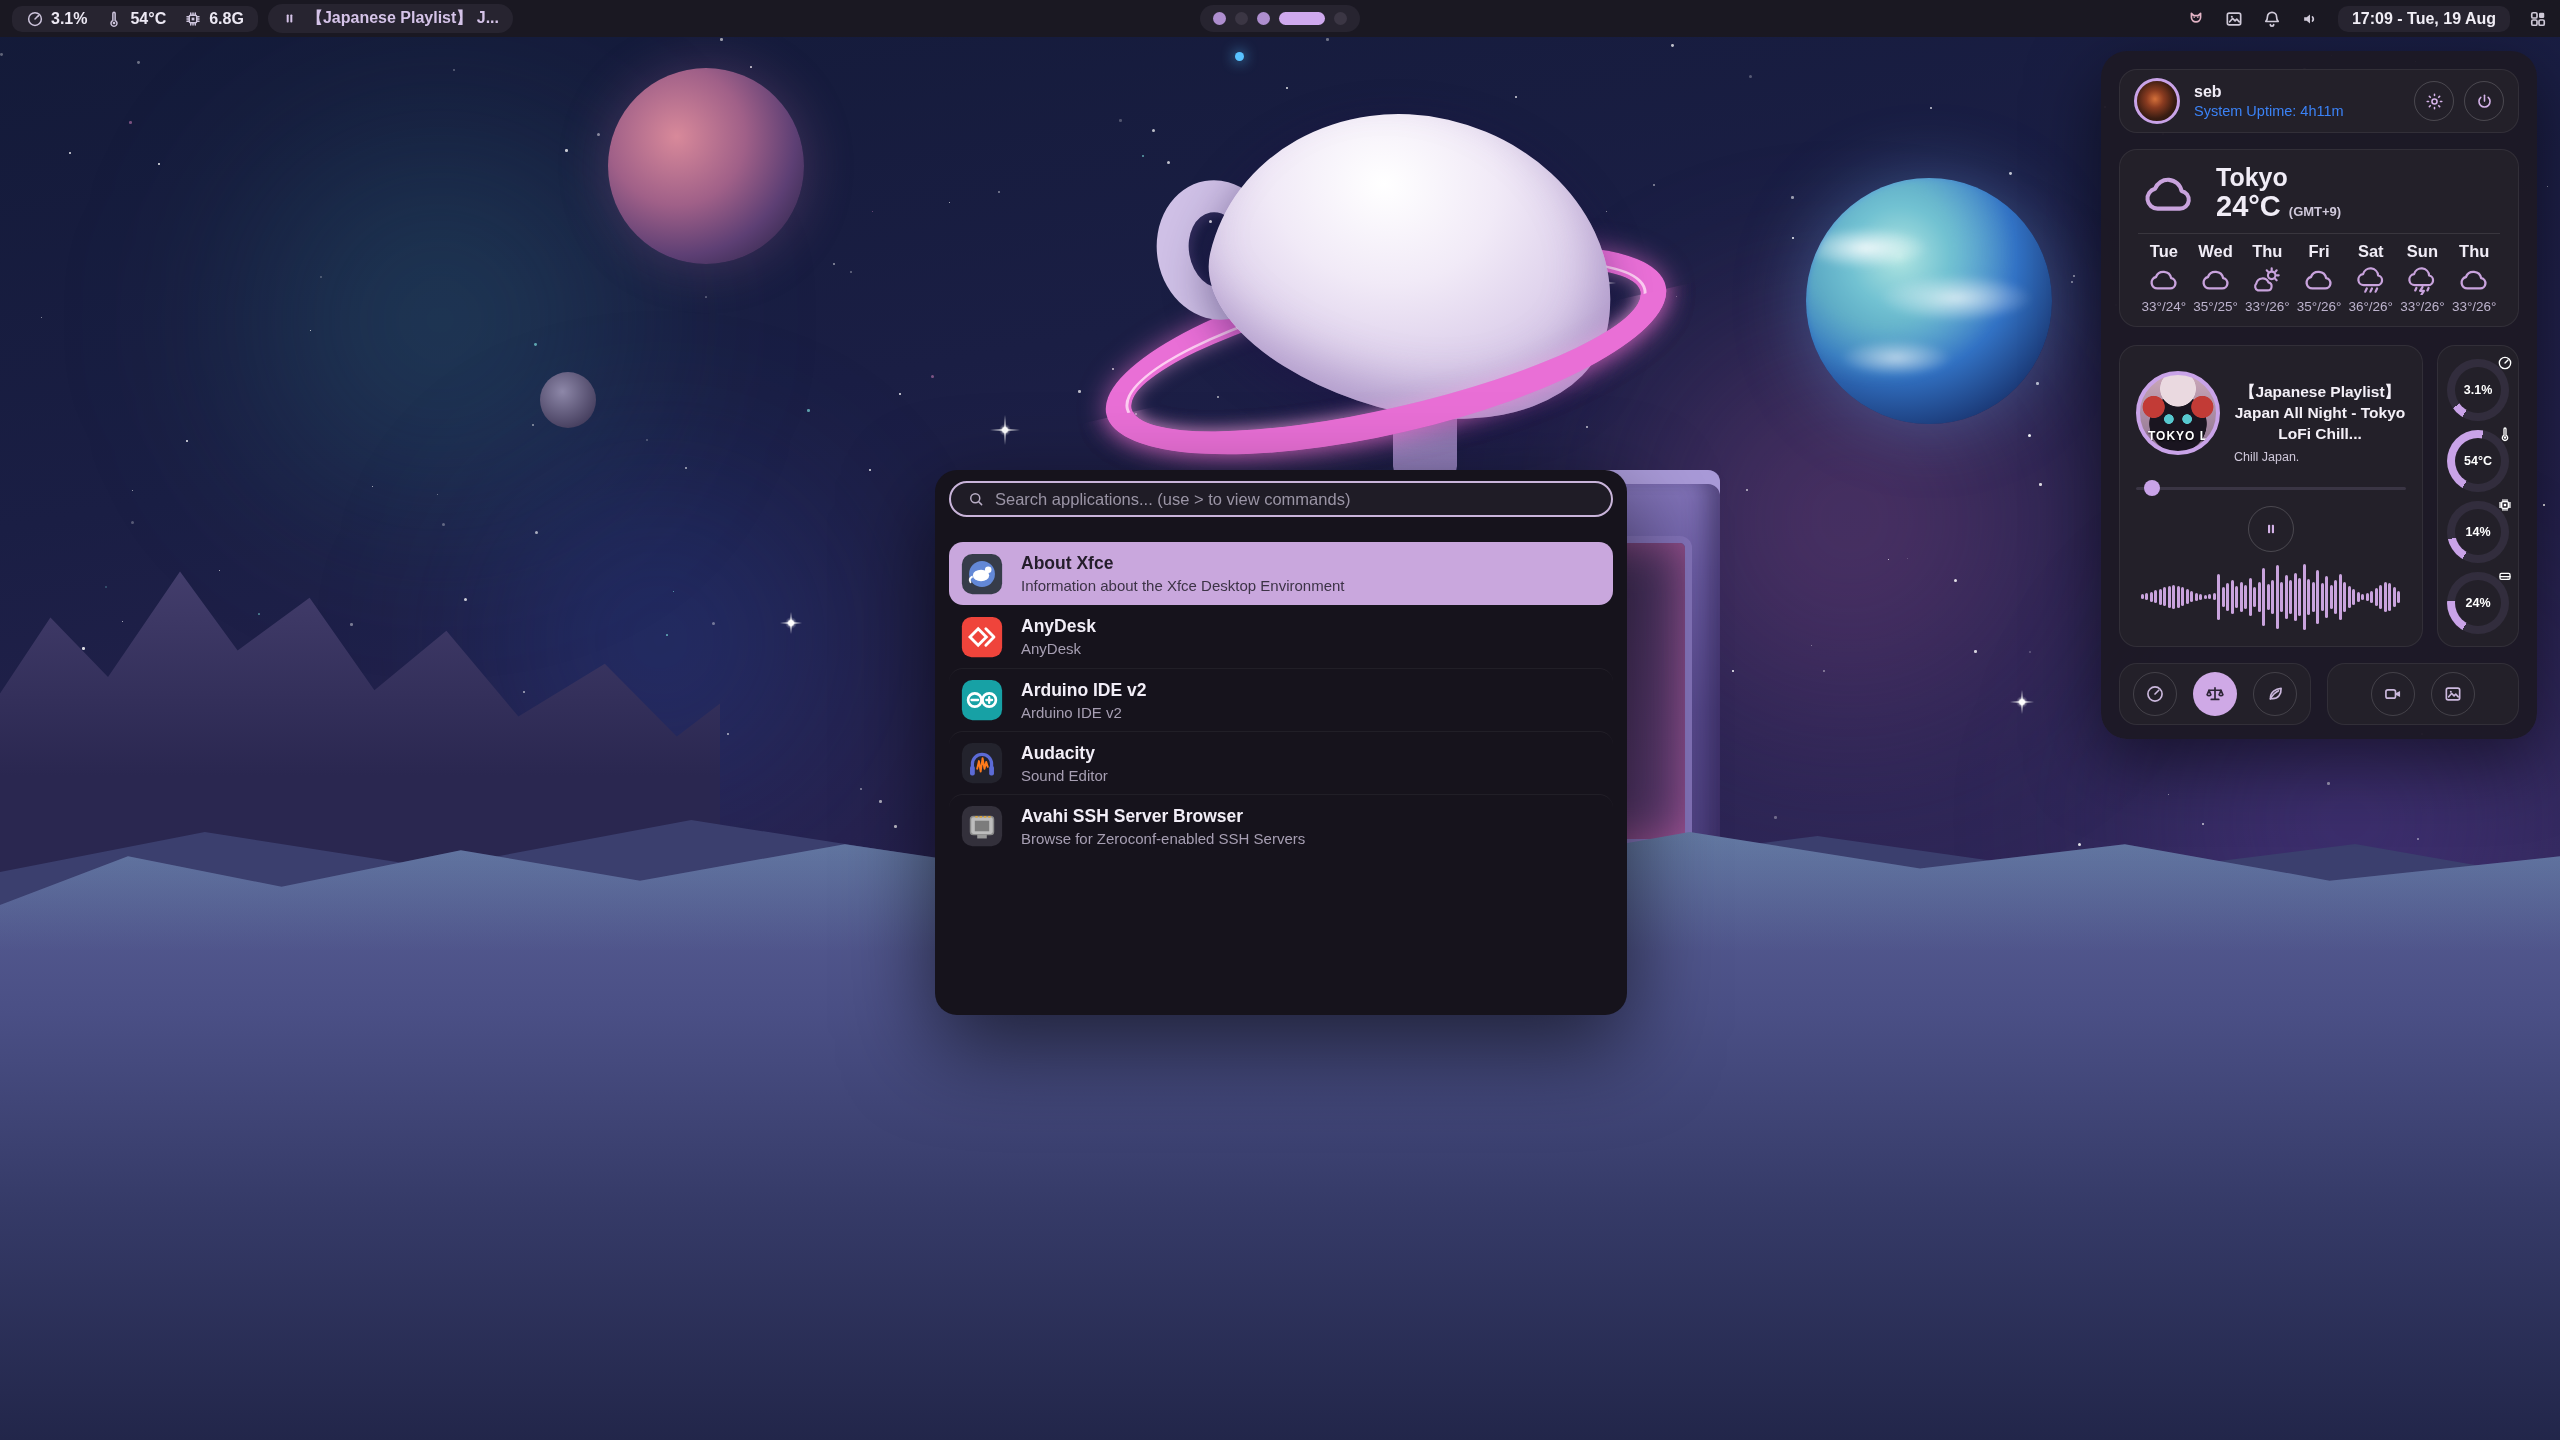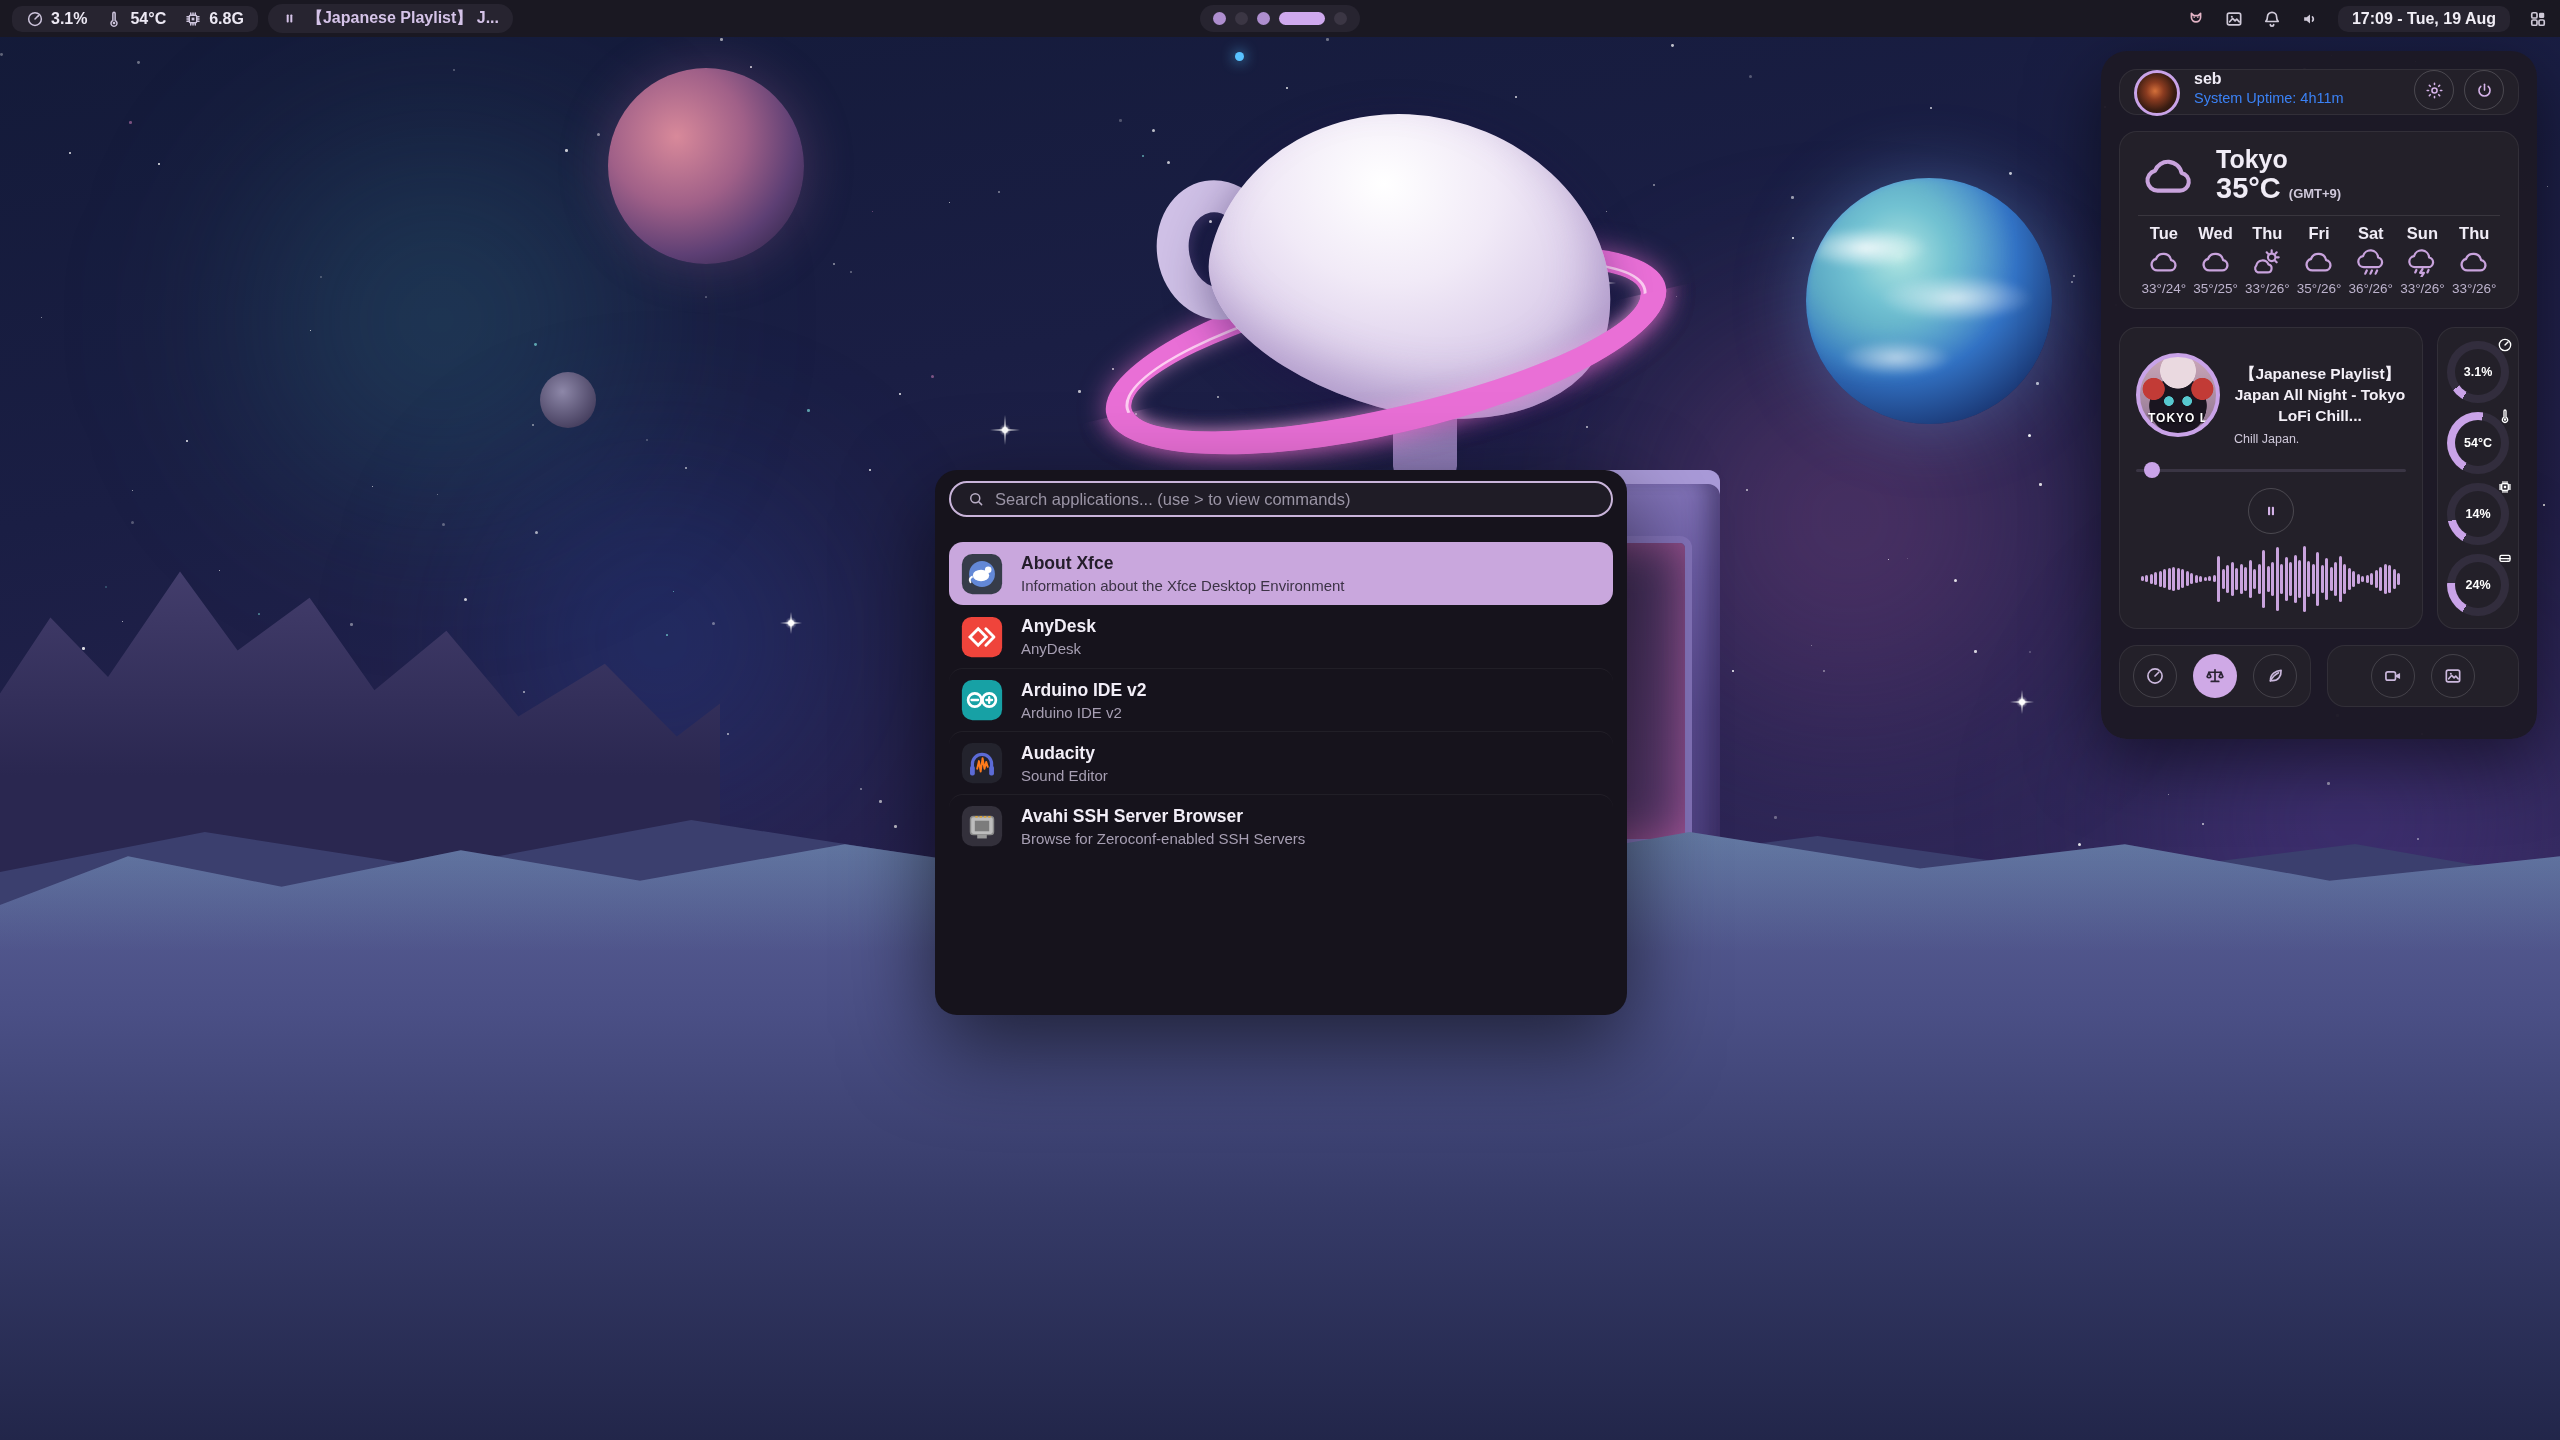--- a/index.html
+++ b/index.html
@@ -155,21 +155,21 @@
   .app-item.selected + .app-item { border-top:none; }
   .app-item.selected .app-title { color:#241d2b; }
   .app-item.selected .app-desc { color:#3c3346; }
 
   
   #side-panel { position:absolute; left:2101px; top:51px; width:436px; height:688px; border-radius:26px;
     background:rgba(29,25,37,.97); z-index:45; padding:18px; color:#f0ecf6;
     box-shadow:0 24px 70px rgba(0,0,0,.5); }
   .card { background:#232029; border:1px solid rgba(255,255,255,.07); border-radius:18px; }
 
-  #user-card { height:46px; display:flex; gap:14px; padding:0 14px; }
+  #user-card { height:64px; display:flex; align-items:center; gap:14px; padding:0 14px; }
   #avatar { width:46px; height:46px; border-radius:50%; border:3px solid #c9a3e8;
     background:radial-gradient(circle at 45% 45%,#d4703a 0%,#8a3b20 28%,#3a1d12 62%,#1a0f0a 100%); }
   #user-texts { display:flex; flex-direction:column; gap:2px; }
   #user-name { font-size:16px; font-weight:bold; }
   #user-uptime { font-size:14.5px; color:#3b82f6; }
   #user-actions { margin-left:auto; display:flex; gap:10px; }
   .circle-btn { width:40px; height:40px; border-radius:50%; border:1.5px solid rgba(255,255,255,.18);
     display:flex; align-items:center; justify-content:center; color:#d4b2e8; background:transparent; }
   .circle-btn .ic { width:19px; height:19px; }
 
@@ -665,21 +665,21 @@
   <div class="card" id="weather-card">
     <div id="weather-head">
       <span class="ic" id="weather-big-icon">
           <svg viewBox="0 0 32 32" fill="none" stroke="currentColor" stroke-width="2.5" stroke-linecap="round" stroke-linejoin="round">
             <path d="M9 25h13.5a5.5 5.5 0 0 0 1.2-10.9A8.5 8.5 0 0 0 7.4 12.8 6.2 6.2 0 0 0 9 25Z"></path>
           </svg>
         </span>
       <div>
         <div id="weather-city">Tokyo</div>
         <div id="weather-temp-row">
-          <span id="weather-temp">35°C</span>
+          <span id="weather-temp">24°C</span>
           <span id="weather-tz">(GMT+9)</span>
         </div>
       </div>
     </div>
     <div id="weather-divider"></div>
     <div id="forecast">
   <div class="fc-col">
     <span class="fc-day">Tue</span>
     <span class="fc-icon ic">
             <svg viewBox="0 0 32 32" fill="none" stroke="currentColor" stroke-width="2.5" stroke-linecap="round" stroke-linejoin="round">

